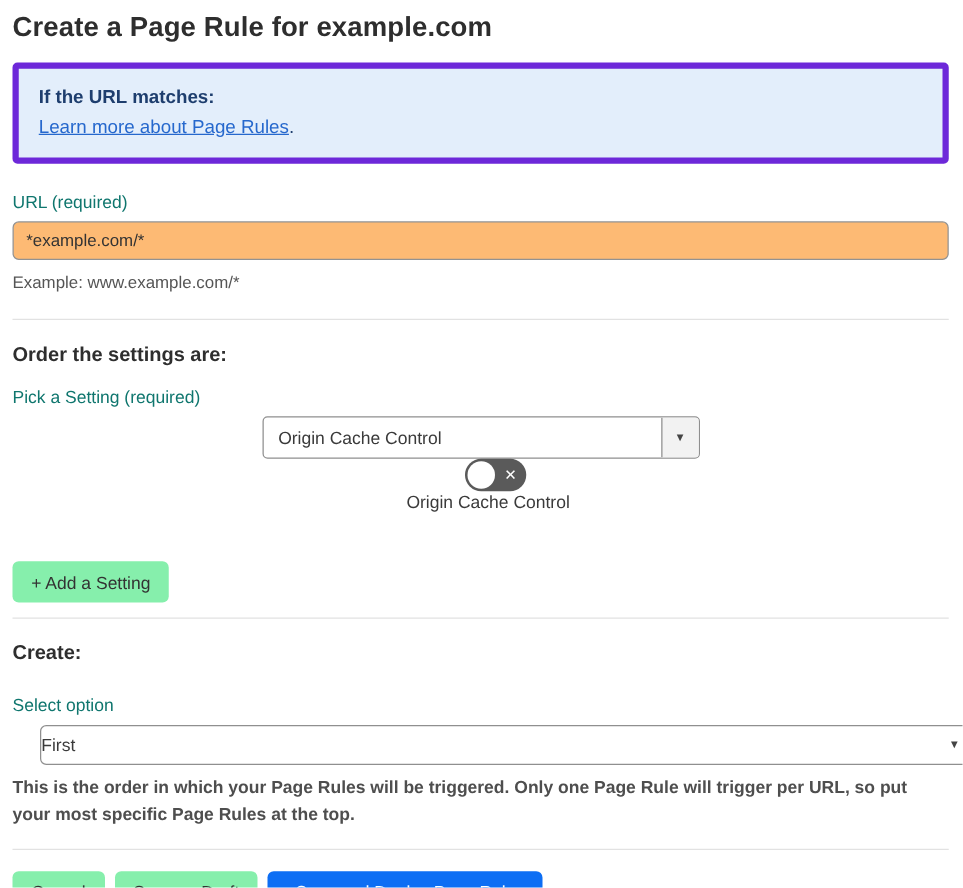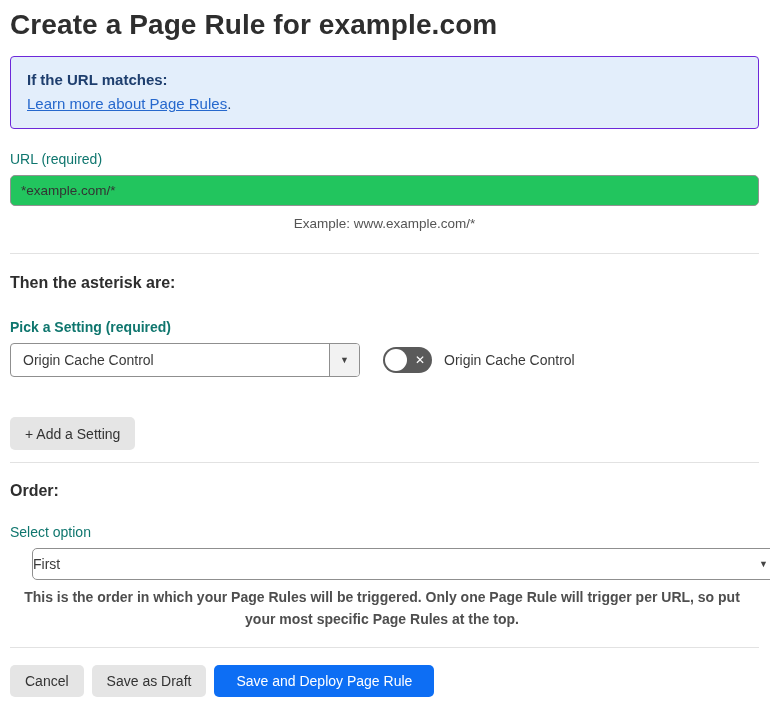--- a/index.html
+++ b/index.html
@@ -7,32 +7,32 @@
   body {
     width: 770px;
     height: 710px;
     font-family: "Liberation Sans", sans-serif;
     color: #2d2d2d;
     overflow: hidden;
   }
   .page { padding: 6px 11px 0 10px; }
 
   .page-title {
-    font-size: 28px;
+    font-size: 22px;
     font-weight: 700;
     color: #2e2e2e;
     letter-spacing: 0.1px;
     margin-top: 3px;
   }
 
   
   .info-box {
     margin-top: 15px;
     background: #e3eefb;
-    border: 1px solid #6d28d9;
+    border: 5px solid #6d28d9;
     border-radius: 4px;
     padding: 11px 16px 12px 16px;
     color: #1e3e6e;
     font-size: 15px;
     line-height: 24px;
   }
   .info-heading { font-weight: 700; }
   .info-body { margin-top: 0; }
   .info-link-row { }
   .info-link {
@@ -46,60 +46,60 @@
   
   .field-label {
     font-size: 14px;
     color: #0f766e;
     margin-bottom: 8px;
   }
   .helper-text {
     font-size: 13.5px;
     color: #555555;
     line-height: 21px;
-    text-align: center;
   }
 
   .url-section { margin-top: 22px; }
   .text-input {
     display: block;
     width: 100%;
     height: 31px;
     border: 1px solid #929292;
     border-radius: 5px;
     padding: 0 10px;
     font-family: "Liberation Sans", sans-serif;
     font-size: 13.5px;
     color: #333333;
-    background: #22c55e;
+    background: #fdba74;
     outline: none;
   }
   .url-section .helper-text { margin-top: 7px; }
 
   .divider {
     border: none;
     border-top: 1px solid #e2e2e2;
     height: 0;
   }
   .divider-1 { margin-top: 19px; }
   .divider-2 { margin-top: 12px; }
   .divider-3 { margin-top: 17px; }
 
   .section-heading {
     font-size: 16px;
     font-weight: 700;
     color: #2e2e2e;
   }
   .settings-section { margin-top: 20px; }
-  .settings-section .field-label { margin-top: 27px; font-weight: bold; }
+  .settings-section .field-label { margin-top: 15px; }
 
   .setting-row {
     display: flex;
     align-items: center;
     margin-top: 2px;
+    flex-direction: column;
   }
 
   
   .picker-select {
     width: 350px;
     height: 34px;
     border: 1px solid #8f8f8f;
     border-radius: 4px;
     background: #ffffff;
     display: flex;
@@ -169,21 +169,21 @@
     display: inline-block;
     border: none;
     border-radius: 5px;
     font-family: "Liberation Sans", sans-serif;
     font-size: 14px;
     cursor: pointer;
     height: 32px;
     padding: 0 15px;
   }
   .btn-gray {
-    background: #e5e5e5;
+    background: #86efac;
     color: #333333;
   }
   .btn-blue {
     background: #0d6ef4;
     color: #ffffff;
     padding: 0 22px;
   }
   .add-setting-btn { margin-top: 40px; height: 33px; }
 
   .order-section { margin-top: 19px; }
@@ -235,21 +235,21 @@
 
   <div class="url-section">
     <div class="field-label">URL (required)</div>
     <input class="text-input" type="text" value="*example.com/*" style="">
     <div class="helper-text">Example: www.example.com/*</div>
   </div>
 
   <hr class="divider divider-1">
 
   <div class="settings-section">
-    <div class="section-heading">Then the asterisk are:</div>
+    <div class="section-heading">Order the settings are:</div>
     <div class="field-label">Pick a Setting (required)</div>
 
     <div class="setting-row">
       <div class="picker-select">
         <div class="picker-select-value">Origin Cache Control</div>
         <div class="picker-select-arrow-seg">
           <span class="arrow-glyph">▼</span>
         </div>
       </div>
 
@@ -259,21 +259,21 @@
       </div>
       <div class="toggle-label">Origin Cache Control</div>
     </div>
 
     <button class="btn btn-gray add-setting-btn">+ Add a Setting</button>
   </div>
 
   <hr class="divider divider-2">
 
   <div class="order-section">
-    <div class="section-heading">Order:</div>
+    <div class="section-heading">Create:</div>
     <div class="field-label">Select option</div>
 
     <div class="wide-select">
       <span>First</span>
       <span class="arrow-glyph">▼</span>
     </div>
 
     <div class="helper-text">This is the order in which your Page Rules will be triggered. Only one Page Rule will trigger per URL, so put your most specific Page Rules at the top.</div>
   </div>
 

